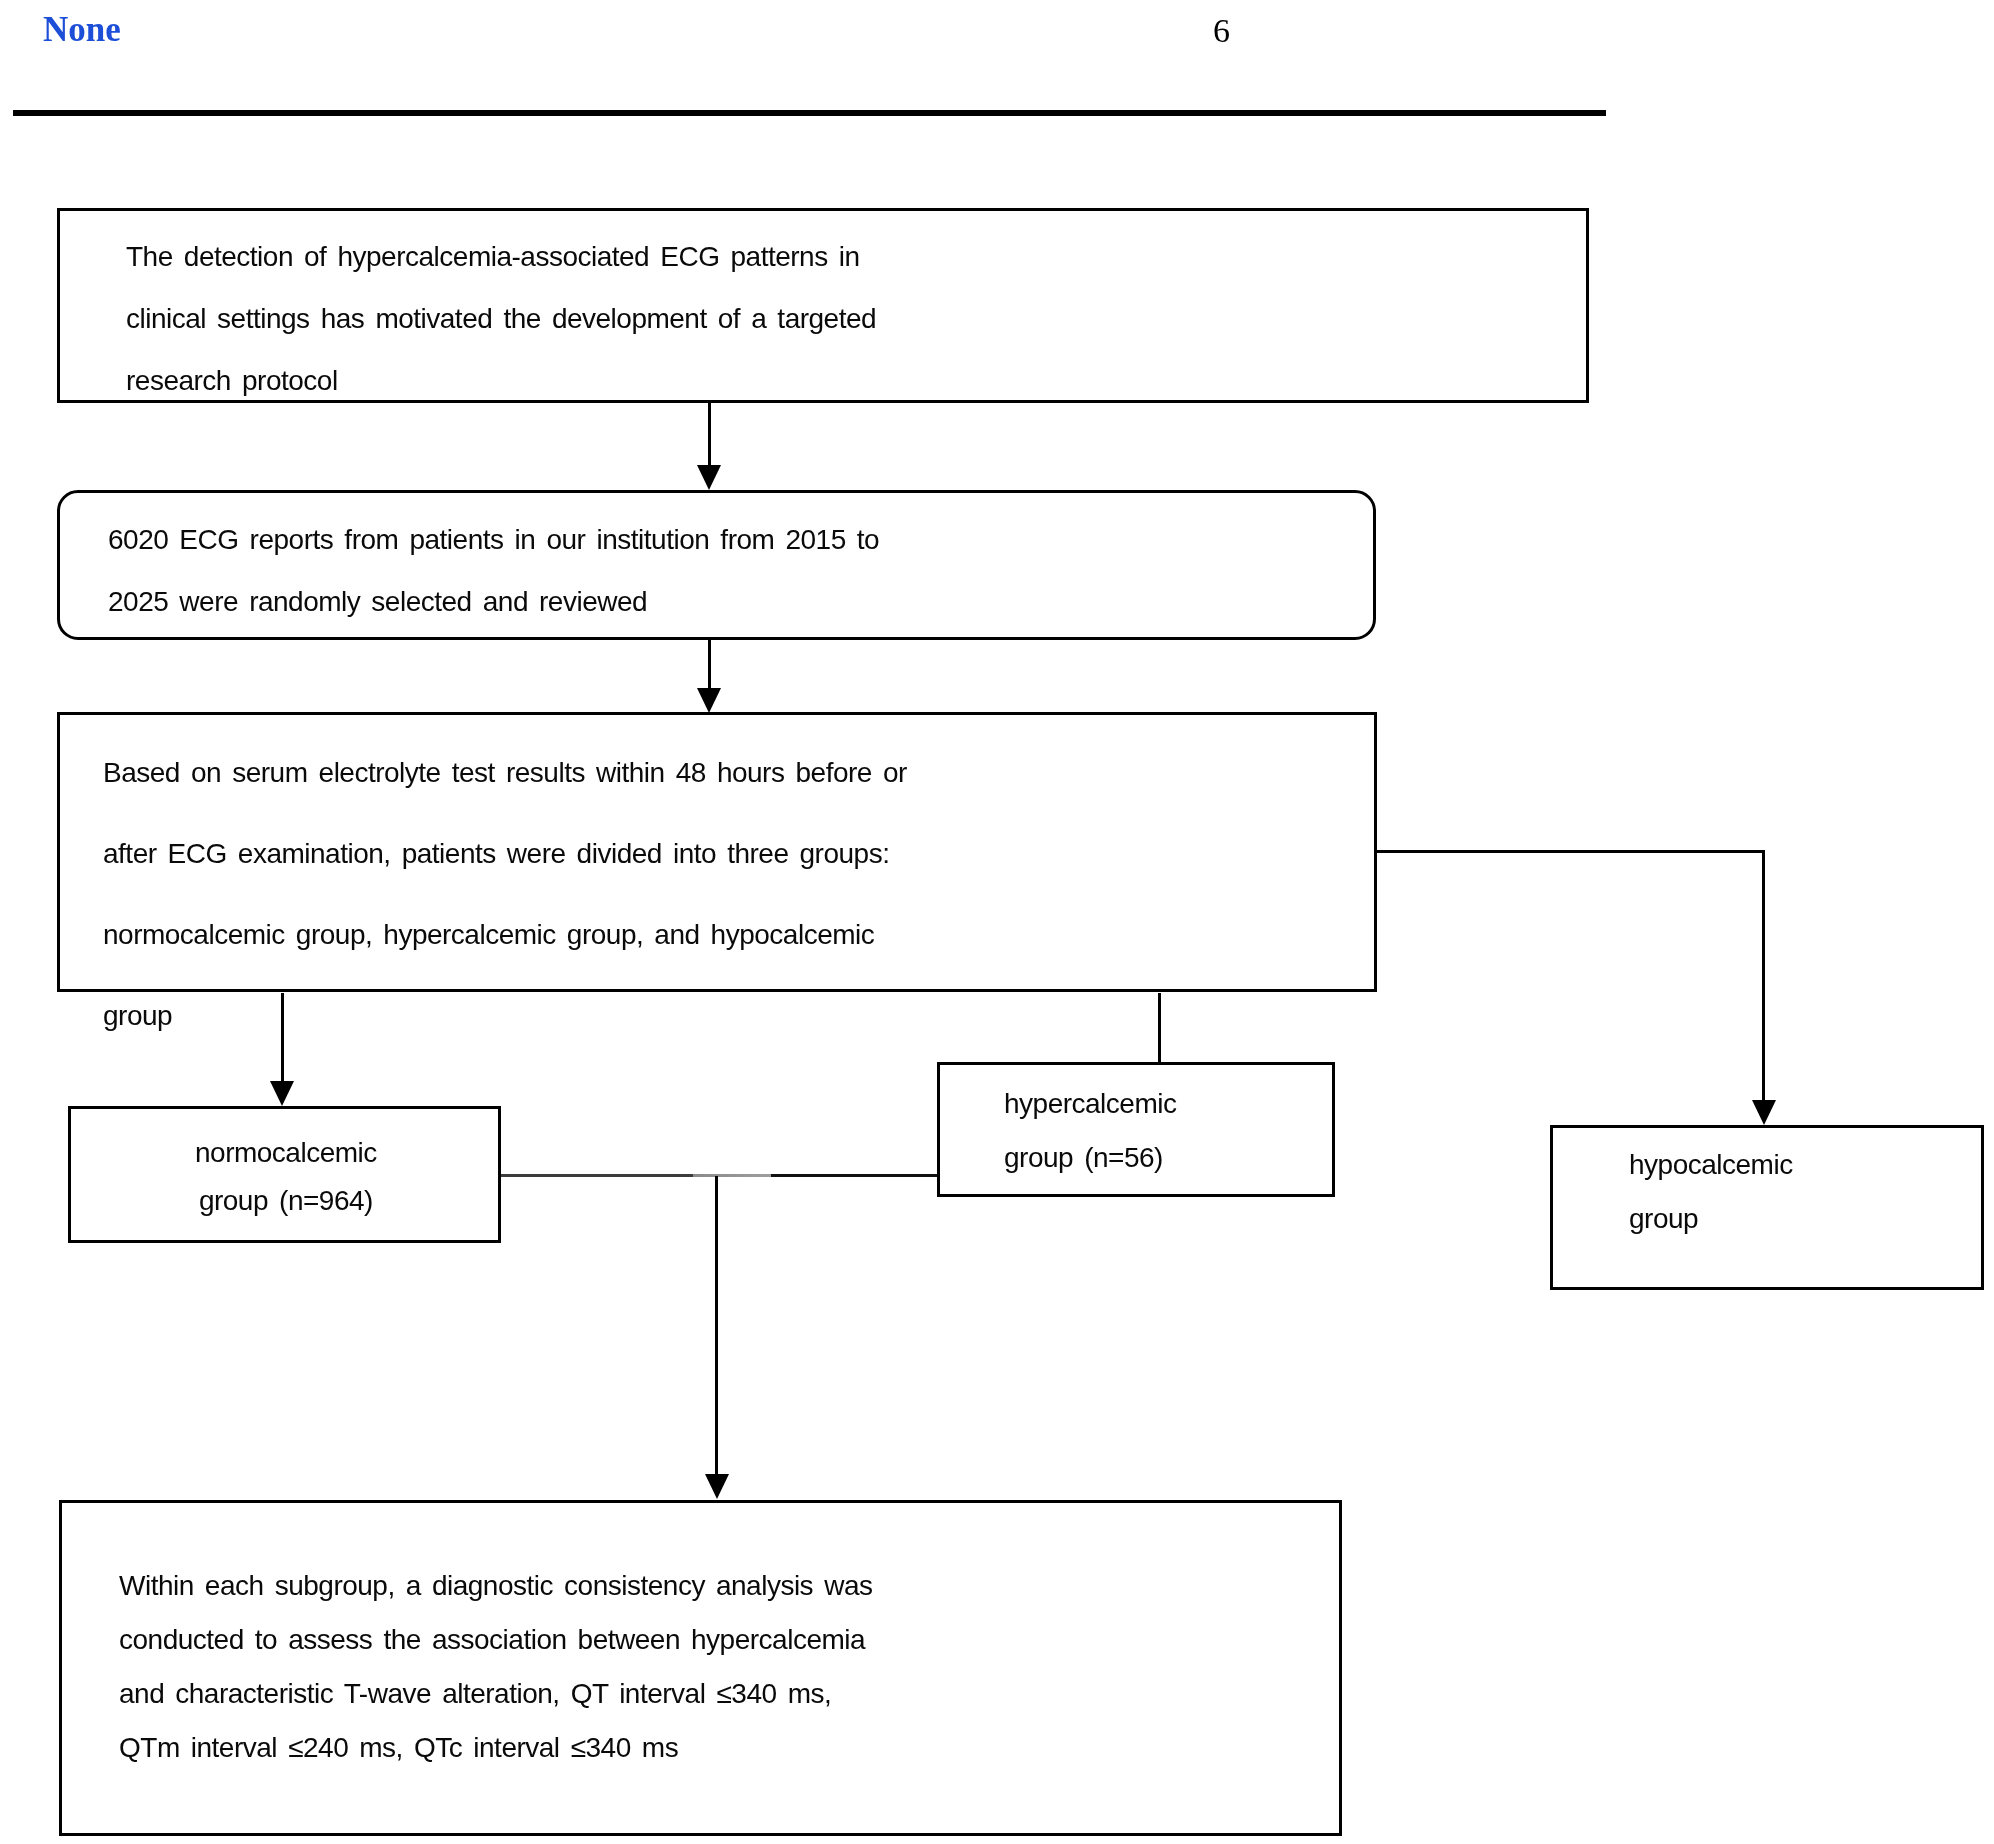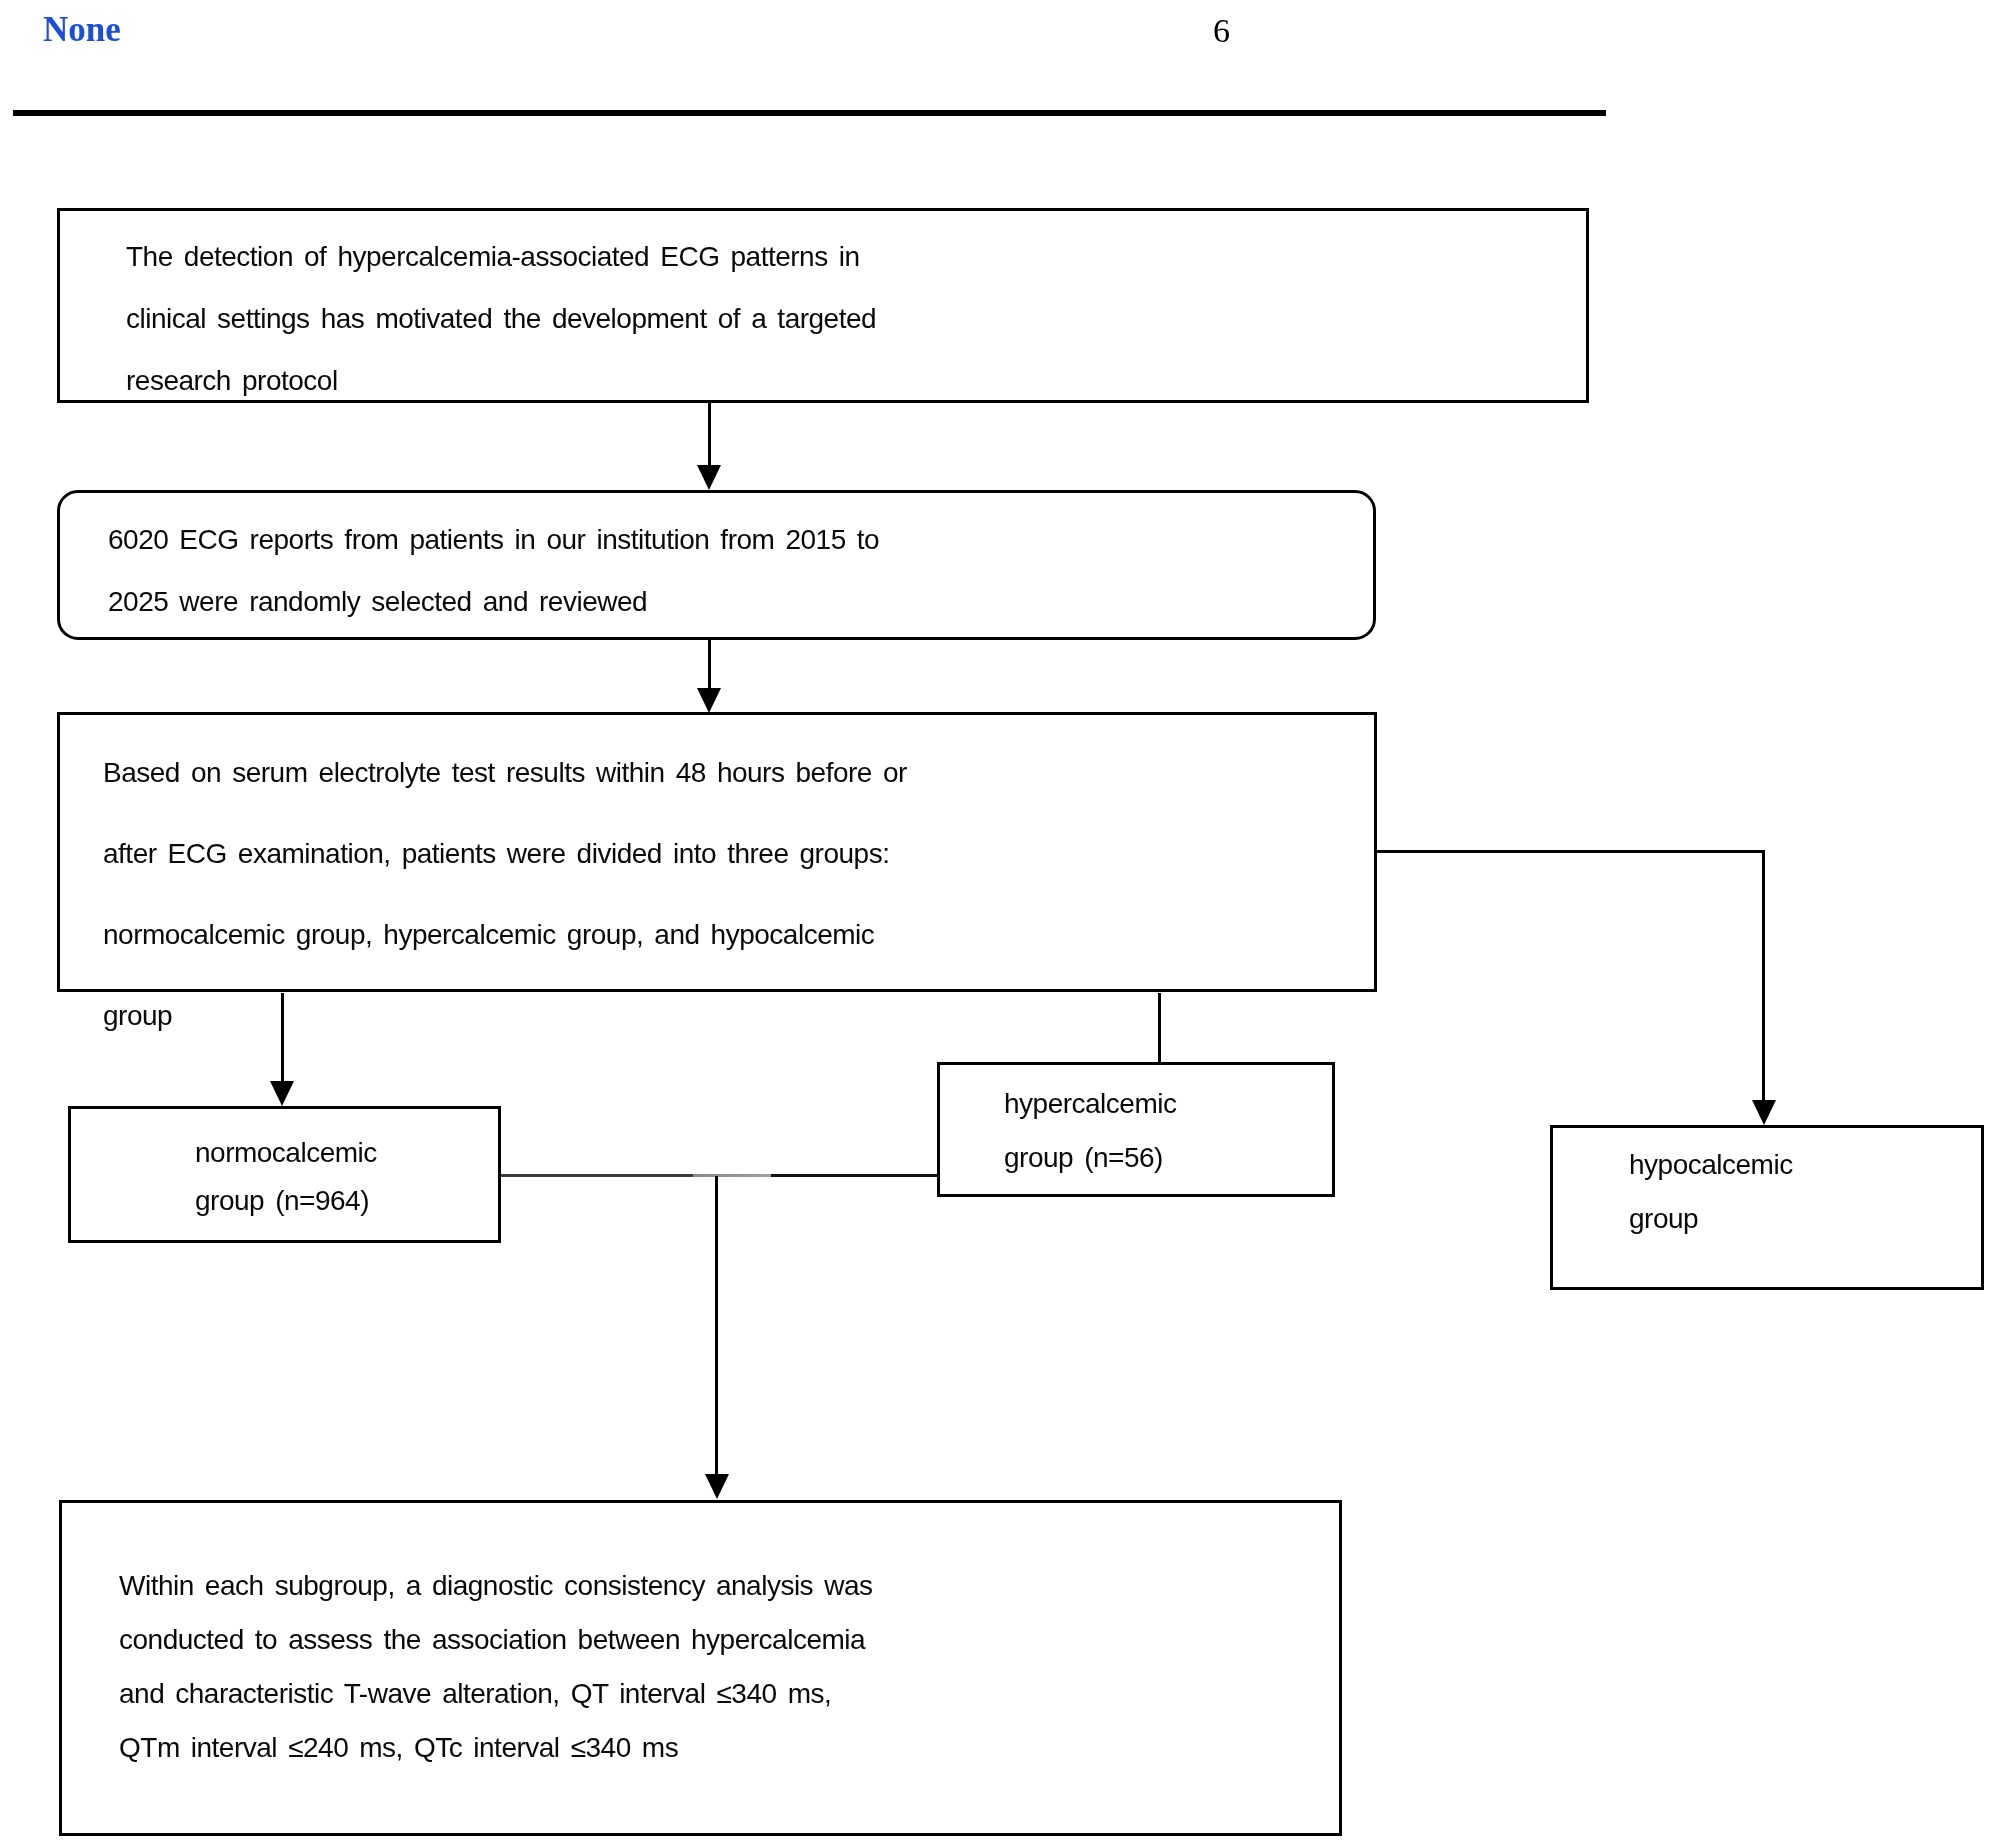--- a/index.html
+++ b/index.html
@@ -67,21 +67,21 @@
   #box-motivation { left: 57px; top: 208px; width: 1532px; height: 195px; }
   #box-motivation .fbox-text { left: 66px; top: 15px; line-height: 62px; }
   
   #box-selection { left: 57px; top: 490px; width: 1319px; height: 150px; border-radius: 21px; }
   #box-selection .fbox-text { left: 48px; top: 16.3px; line-height: 62px; }
   
   #box-grouping { left: 57px; top: 712px; width: 1320px; height: 280px; }
   #box-grouping .fbox-text { left: 43px; top: 17.3px; line-height: 81px; }
   
   #box-normocalcemic { left: 68px; top: 1106px; width: 433px; height: 137px; }
-  #box-normocalcemic .fbox-text { left: 124px; top: 19.5px; line-height: 48px; }
+  #box-normocalcemic .fbox-text { left: 124px; top: 19.5px; line-height: 48px; text-align: center; }
   #box-hypercalcemic { left: 937px; top: 1062px; width: 398px; height: 135px; }
   #box-hypercalcemic .fbox-text { left: 64px; top: 12px; line-height: 54px; }
   #box-hypocalcemic { left: 1550px; top: 1125px; width: 434px; height: 165px; }
   #box-hypocalcemic .fbox-text { left: 76px; top: 9.8px; line-height: 54px; }
   
   #box-analysis { left: 59px; top: 1500px; width: 1283px; height: 336px; }
   #box-analysis .fbox-text { left: 57px; top: 56px; line-height: 54px; }
 
   
   #shaft-1 { left: 708px; top: 403px; width: 2.7px; height: 64px; }

